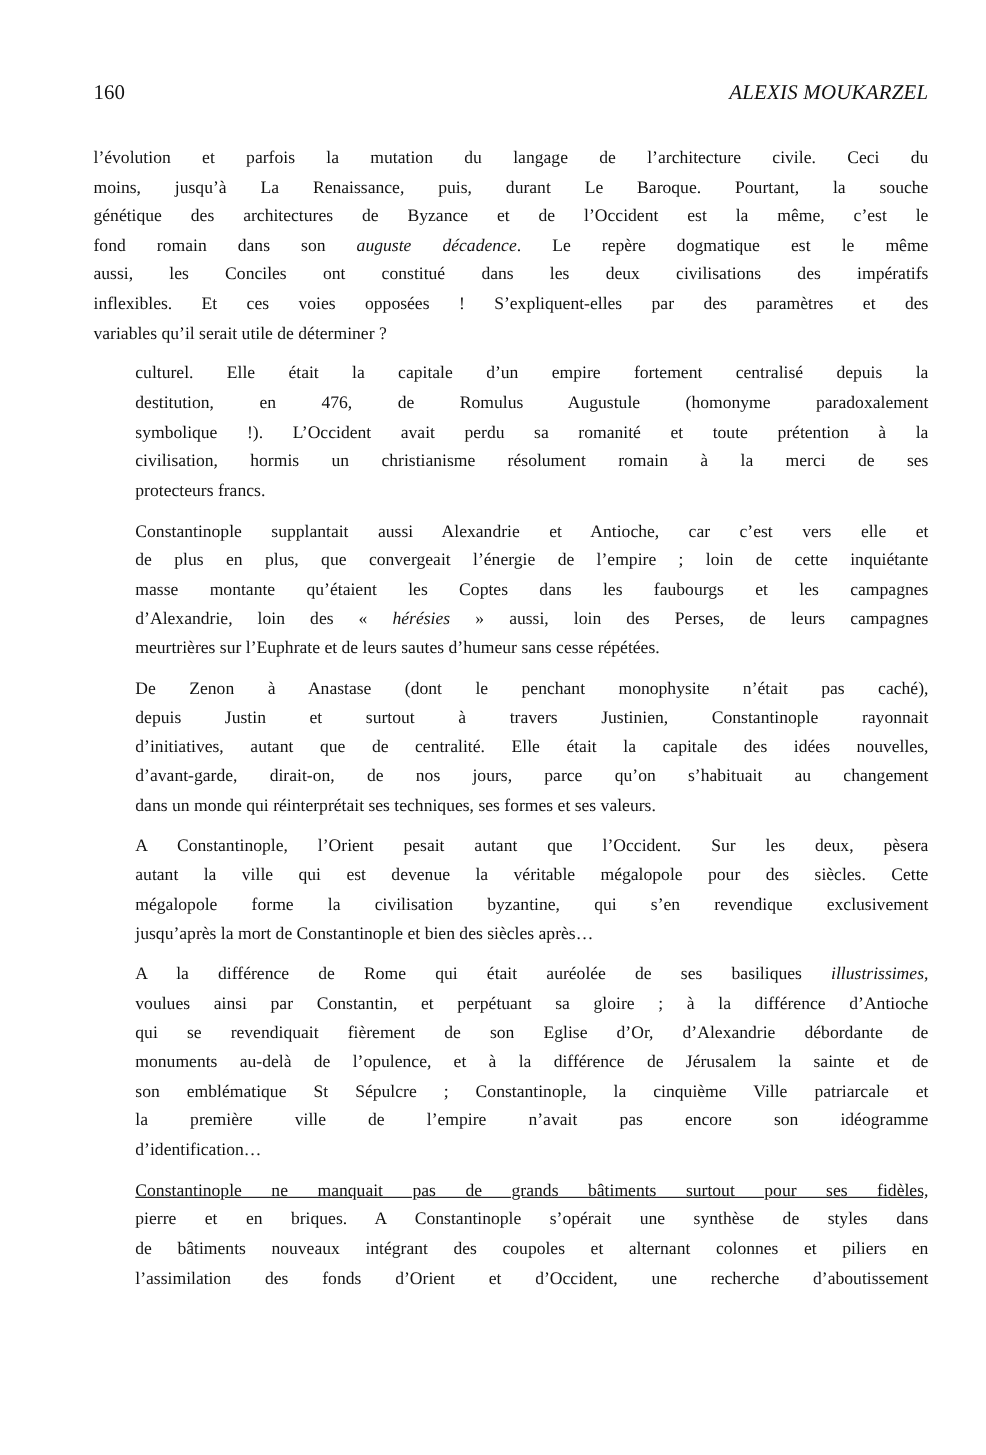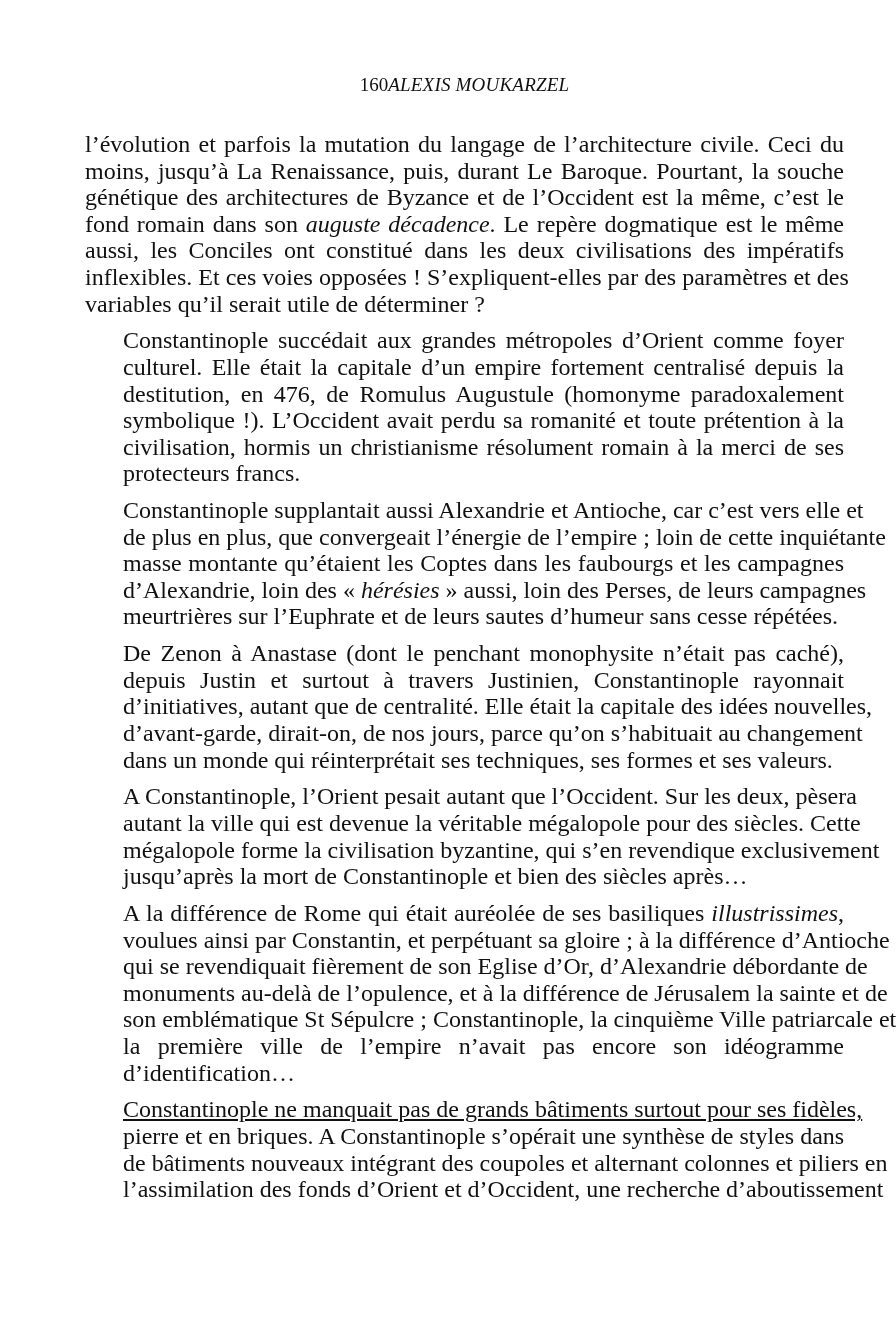--- a/index.html
+++ b/index.html
@@ -1,22 +1,22 @@
 <!DOCTYPE html>
 <html><head>
 <meta charset="utf-8">
 <style>
   html, body { margin: 0; padding: 0; background: #ffffff; }
   body { width: 896px; height: 1323px; position: relative; overflow: hidden;
          font-family: "Liberation Serif", "DejaVu Serif", serif; color: #111; }
   .header { position: absolute; top: 74px; left: 85px; right: 52px; height: 24px;
-            font-size: 19px; display: flex; justify-content: center; align-items: baseline; }
+            font-size: 19px; display: flex; justify-content: space-between; align-items: baseline; }
   .header .author { font-style: italic; letter-spacing: 0.2px; }
   .body { position: absolute; top: 131px; left: 85px; width: 759px; }
-  .para { font-size: 24px; line-height: 26.6px; text-align: justify; margin: 0 0 10.2px 0; }
+  .para { font-size: 16px; line-height: 26.6px; text-align: justify; margin: 0 0 10.2px 0; }
   .para.indent { text-indent: 38px; }
   .para .it { font-style: italic; margin-top: 15px; }
   .line { display: block; text-align: justify; text-align-last: justify; white-space: nowrap; }
   .line.last { text-align-last: left; }
 </style>
 </head>
 <body>
 
 <div class="header">
   <span class="page-number">160</span>
@@ -27,21 +27,20 @@
     <div class="para">
       <span class="line">l’évolution et parfois la mutation du langage de l’architecture civile. Ceci du</span>
       <span class="line">moins, jusqu’à La Renaissance, puis, durant Le Baroque. Pourtant, la souche</span>
       <span class="line">génétique des architectures de Byzance et de l’Occident est la même, c’est le</span>
       <span class="line">fond romain dans son <span class="it">auguste décadence</span>. Le repère dogmatique est le même</span>
       <span class="line">aussi, les Conciles ont constitué dans les deux civilisations des impératifs</span>
       <span class="line">inflexibles. Et ces voies opposées ! S’expliquent-elles par des paramètres et des</span>
       <span class="line last">variables qu’il serait utile de déterminer ?</span>
     </div>
     <div class="para indent">
-      <span class="line" style="text-indent: 38px;">Constantinople succédait aux grandes métropoles d’Orient comme foyer</span>
       <span class="line">culturel. Elle était la capitale d’un empire fortement centralisé depuis la</span>
       <span class="line">destitution, en 476, de Romulus Augustule (homonyme paradoxalement</span>
       <span class="line">symbolique !). L’Occident avait perdu sa romanité et toute prétention à la</span>
       <span class="line">civilisation, hormis un christianisme résolument romain à la merci de ses</span>
       <span class="line last">protecteurs francs.</span>
     </div>
     <div class="para indent">
       <span class="line" style="text-indent: 38px;">Constantinople supplantait aussi Alexandrie et Antioche, car c’est vers elle et</span>
       <span class="line">de plus en plus, que convergeait l’énergie de l’empire ; loin de cette inquiétante</span>
       <span class="line">masse montante qu’étaient les Coptes dans les faubourgs et les campagnes</span>

